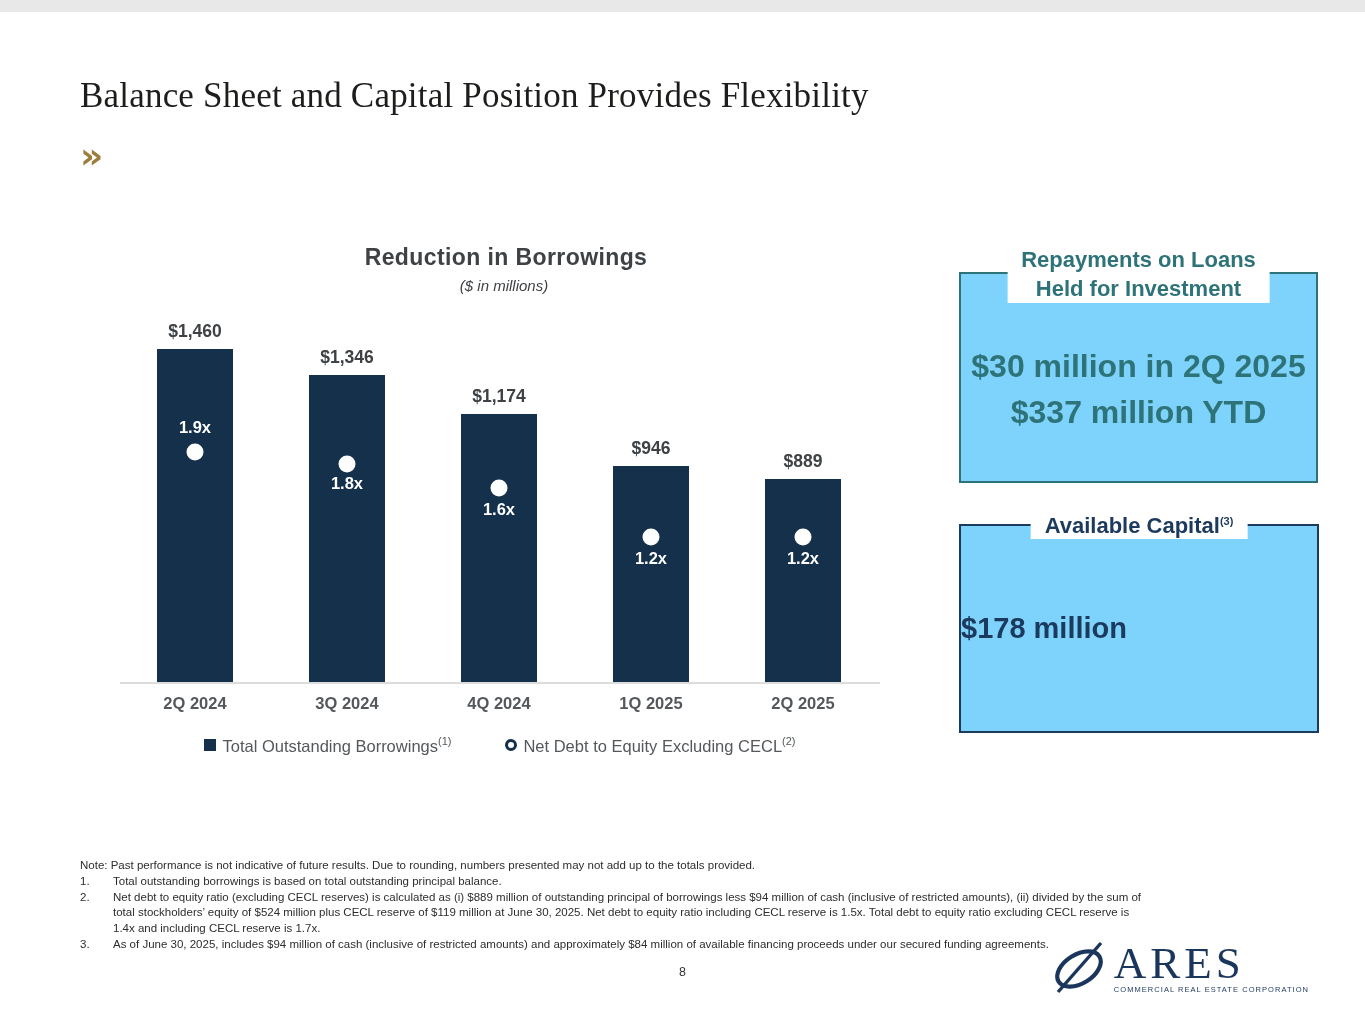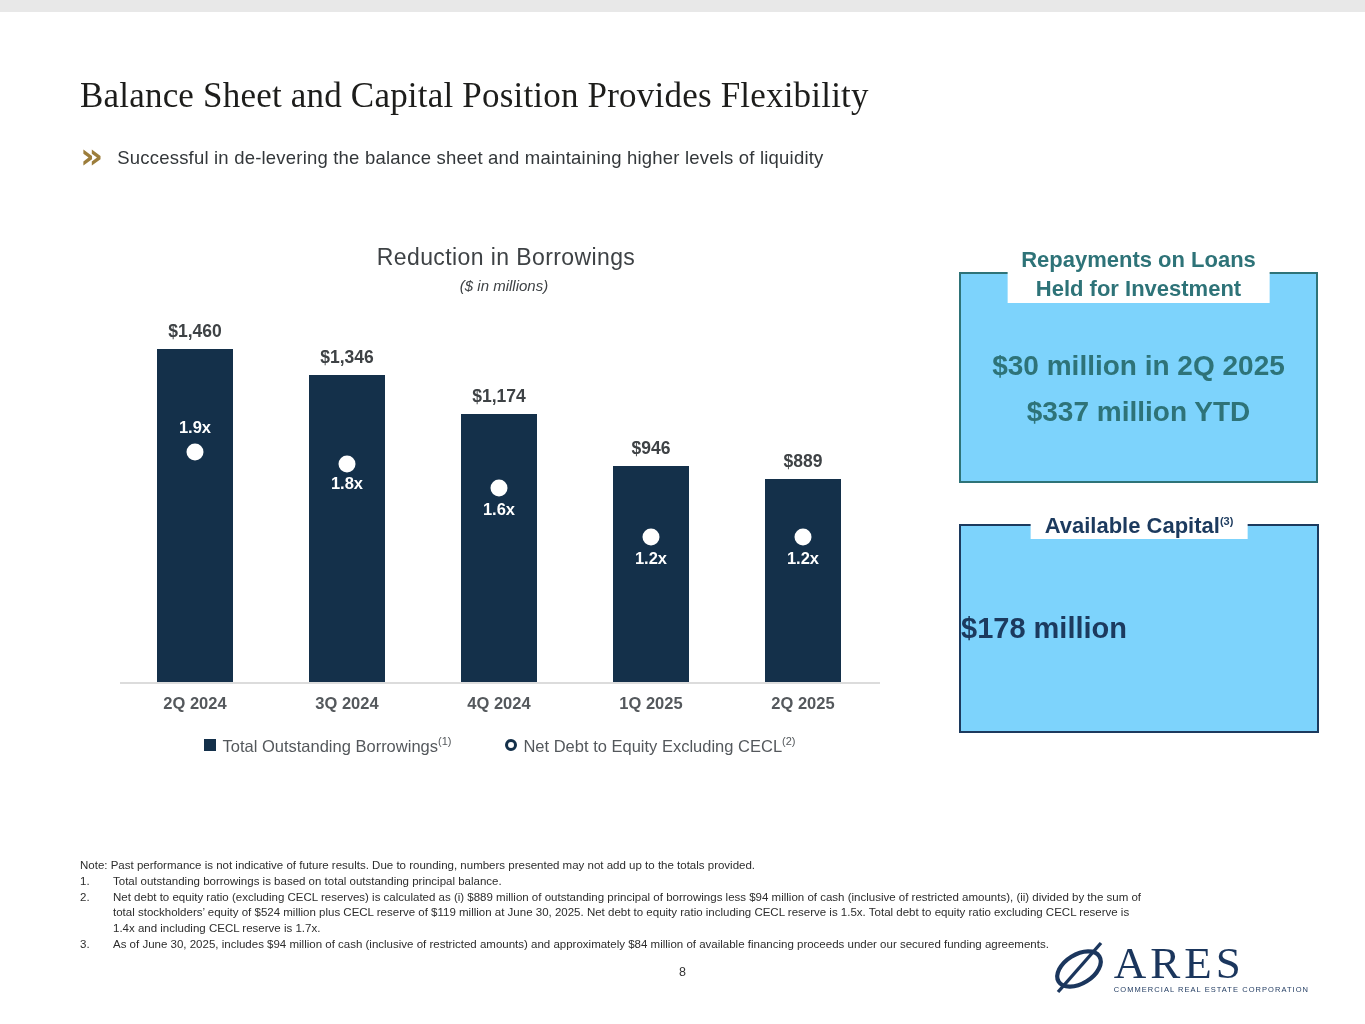--- a/index.html
+++ b/index.html
@@ -18,21 +18,21 @@
   .chevron-glyph {
     font-size:36px; line-height:30px; font-weight:bold; color:#9c7d3b;
     font-family:"DejaVu Sans", sans-serif; margin-right:14px; margin-top:-4px;
   }
   .bullet-text { font-size:18.5px; color:#33373a; letter-spacing:0.2px; }
 
   
   .chart { position:absolute; left:120px; top:232px; width:760px; height:545px; }
   .chart-title {
     position:absolute; top:0; left:12px; right:0; text-align:center;
-    font-size:23px; font-weight:normal; color:#3e4245; letter-spacing:0.4px;
+    font-size:23px; font-weight:bold; color:#3e4245; letter-spacing:0.4px;
   }
   .chart-subtitle {
     position:absolute; top:33px; left:8px; right:0; text-align:center;
     font-style:italic; font-size:15px; color:#3e4245;
   }
   .axis-line { position:absolute; top:438px; left:0; width:760px; height:2px; background:#dcdcdc; }
   .bar { position:absolute; background:#14304a; }
   .bar-label {
     position:absolute; transform:translateX(-50%); white-space:nowrap;
     font-weight:bold; font-size:17.5px; color:#3e4245;
@@ -66,21 +66,21 @@
     position:absolute; top:0; left:50%; transform:translate(-50%,-50%);
     background:#ffffff; padding:0 14px; text-align:center;
     font-weight:bold; white-space:nowrap;
   }
   .repayments { left:959px; top:260px; width:355px; height:207px; border-color:#2e7378; }
   .repayments .callout-title { font-size:22px; line-height:29px; color:#2e7378; }
   .repayments-body {
     position:absolute; inset:0; display:flex; flex-direction:column;
     justify-content:center; align-items:center; padding-top:22px;
   }
-  .repayments-line { font-size:28px; font-weight:bold; color:#2e7378; line-height:30px; }
+  .repayments-line { font-size:32px; font-weight:bold; color:#2e7378; line-height:30px; }
   .repayments-line + .repayments-line { margin-top:16px; }
   .available { left:959px; top:512px; width:356px; height:205px; border-color:#1c3a5e; }
   .available .callout-title { font-size:22px; color:#1c3a5e; }
   .available-body {
     position:absolute; inset:0; display:flex; justify-content:flex-start; align-items:center;
   }
   .available-value { font-size:29px; font-weight:bold; color:#1c3a5e; }
 
   
   .footnotes {
@@ -104,21 +104,20 @@
   }
 </style>
 </head>
 <body>
 
 <div class="slide">
 
   <div class="slide-title">Balance Sheet and Capital Position Provides Flexibility</div>
   <div class="bullet-row">
     <span class="chevron-glyph">»</span>
-    <span class="bullet-text">Successful in de-levering the balance sheet and maintaining higher levels of liquidity</span>
   </div>
 
   <div class="chart">
     <div class="chart-title">Reduction in Borrowings</div>
     <div class="chart-subtitle">($ in millions)</div>
     <div class="axis-line"></div>
     <div class="legend">
         <div class="legend-item">
           <div class="legend-swatch-square"></div>
           <span>Total Outstanding Borrowings<sup>(1)</sup></span>

